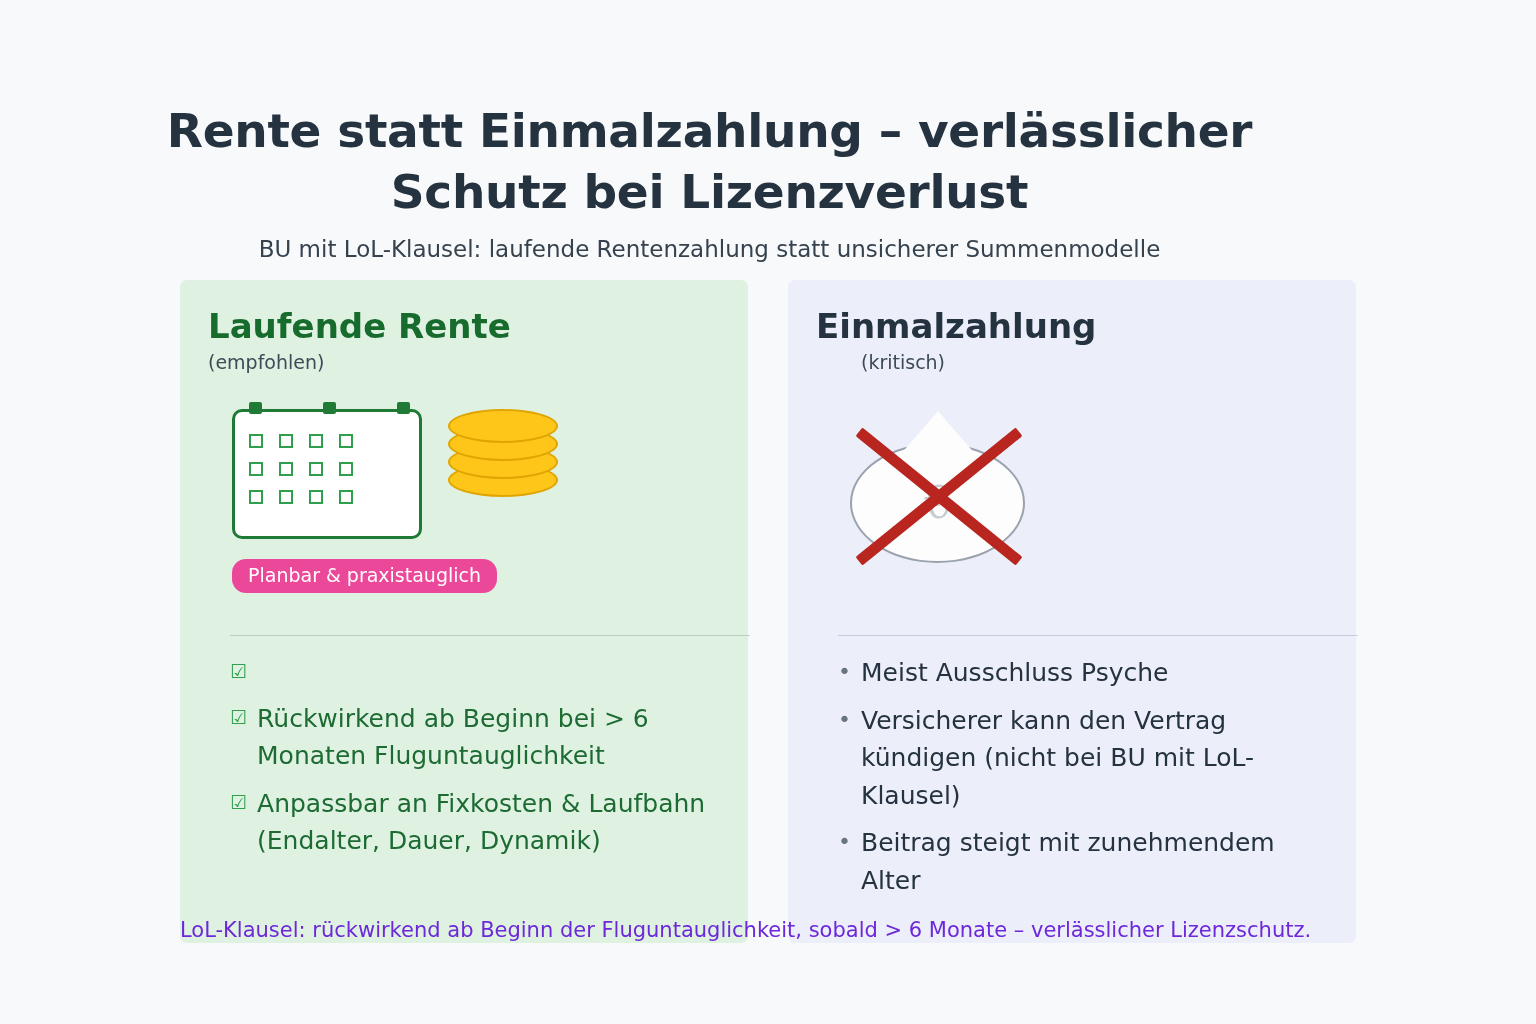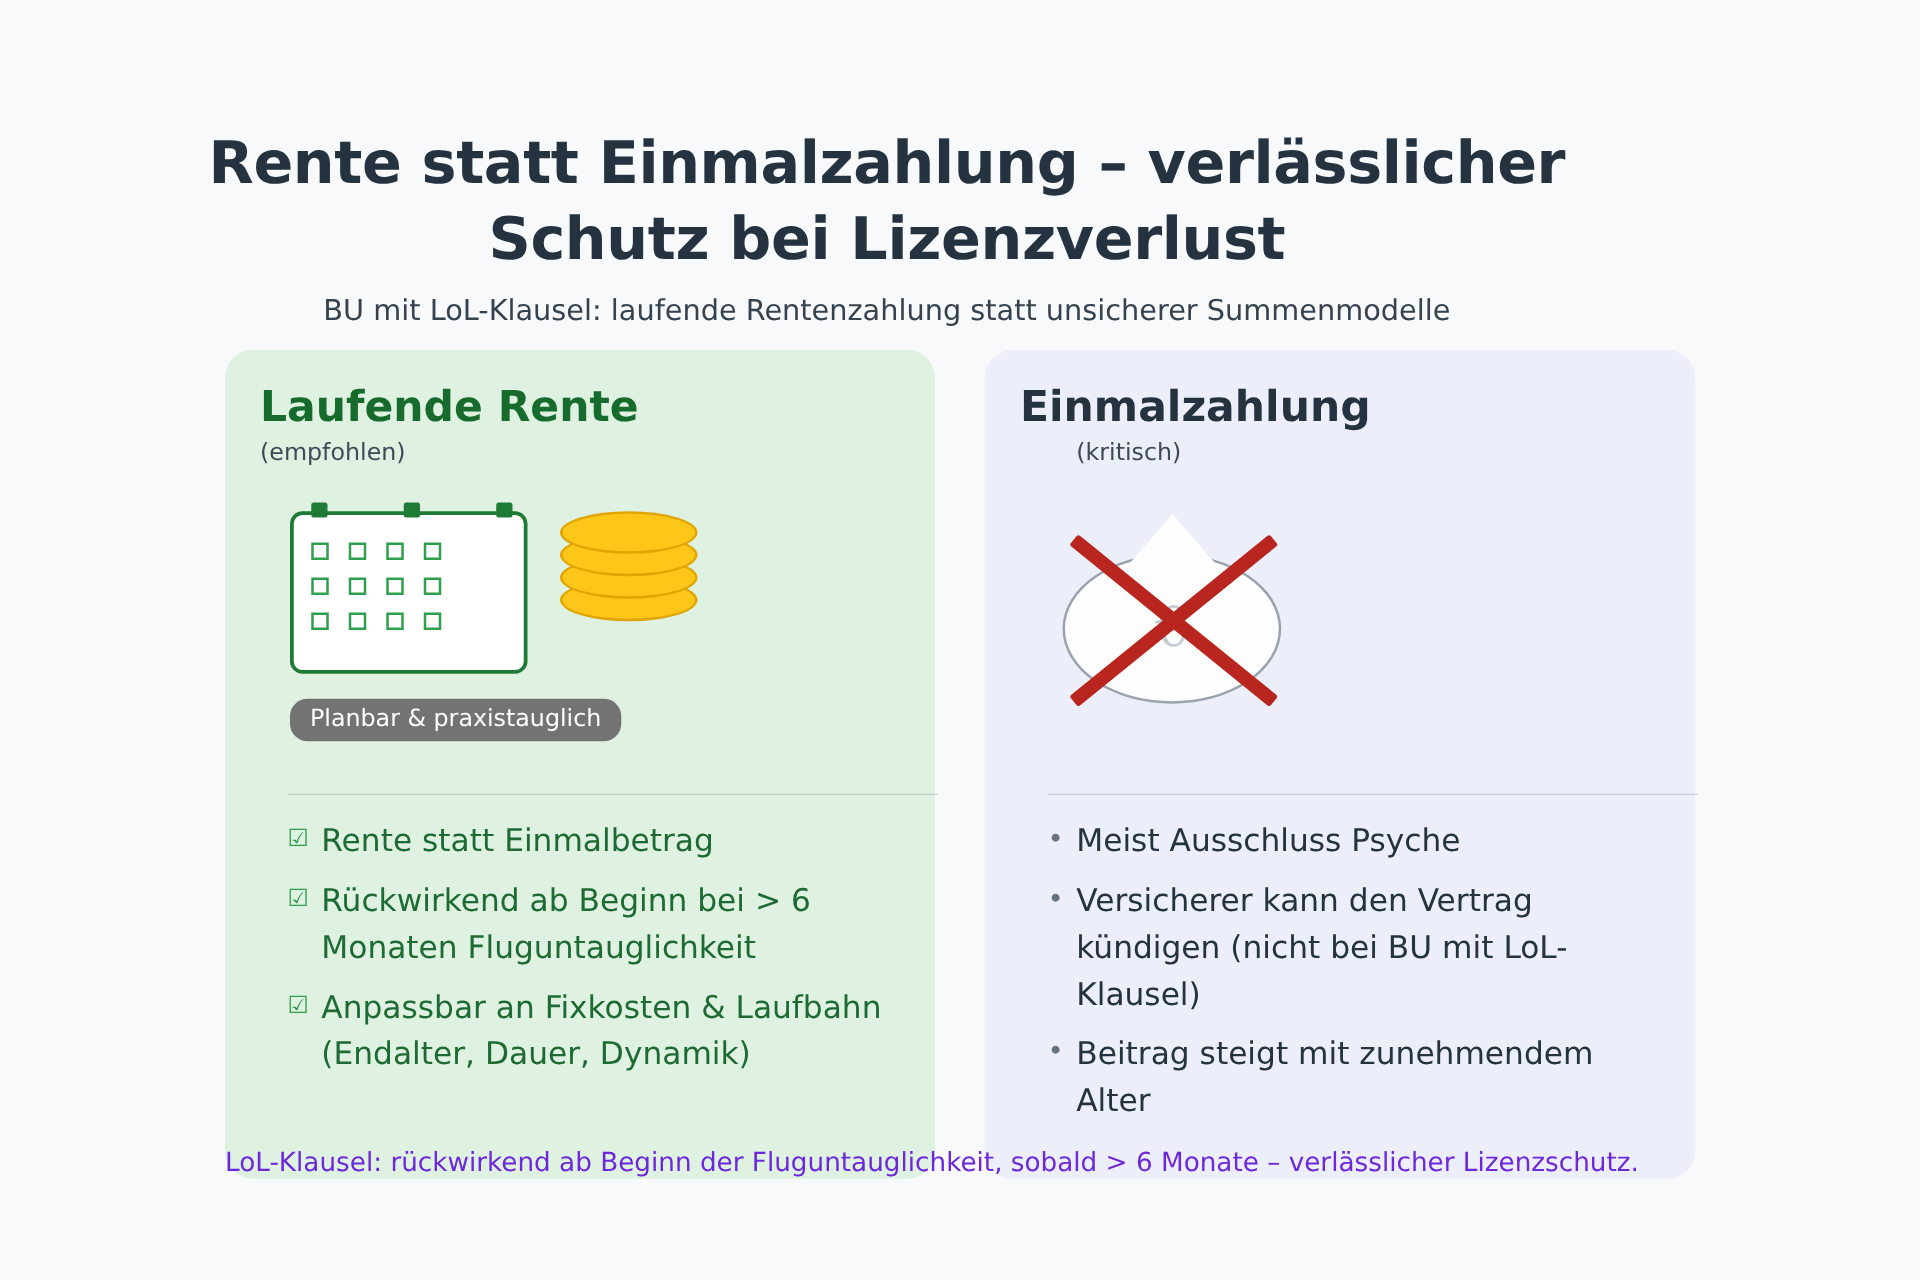--- a/index.html
+++ b/index.html
@@ -44,21 +44,21 @@
   .columns {
     position: absolute;
     top: 280px;
     left: 180px;
     width: 1176px;
     display: flex;
     gap: 40px;
   }
   .card {
     width: 568px;
-    border-radius: 22px;
+    border-radius: 7px;
     box-sizing: border-box;
     padding: 28px 28px 34px 28px;
     min-height: 640px;
   }
   .card-good {
     background: #dff2e2;
   }
   .card-bad {
     background: #eceffa;
   }
@@ -140,21 +140,21 @@
   .coin.c1 { top: 0px; }
   .coin.c2 { top: 18px; }
   .coin.c3 { top: 36px; }
   .coin.c4 { top: 54px; }
 
   
   .badge {
     position: absolute;
     left: 24px;
     top: 172px;
-    background: #737373;
+    background: #ec4899;
     color: #ffffff;
     font-size: 19px;
     padding: 5px 16px 7px 16px;
     border-radius: 14px;
     white-space: nowrap;
   }
 
   
   .umbrella-wrap {
     position: absolute;
@@ -312,21 +312,20 @@
         </div>
 
         <div class="badge">Planbar &amp; praxistauglich</div>
       </div>
 
       <div class="divider"></div>
 
       <ul class="points">
         <li>
           <span class="mark">☑</span>
-          <span>Rente statt Einmalbetrag</span>
         </li>
         <li>
           <span class="mark">☑</span>
           <span>Rückwirkend ab Beginn bei &gt; 6 Monaten Fluguntauglichkeit</span>
         </li>
         <li>
           <span class="mark">☑</span>
           <span>Anpassbar an Fixkosten &amp; Laufbahn (Endalter, Dauer, Dynamik)</span>
         </li>
       </ul>

